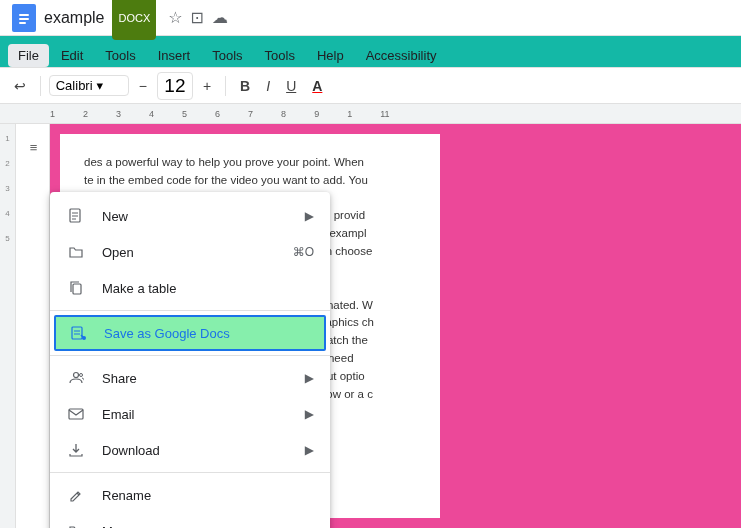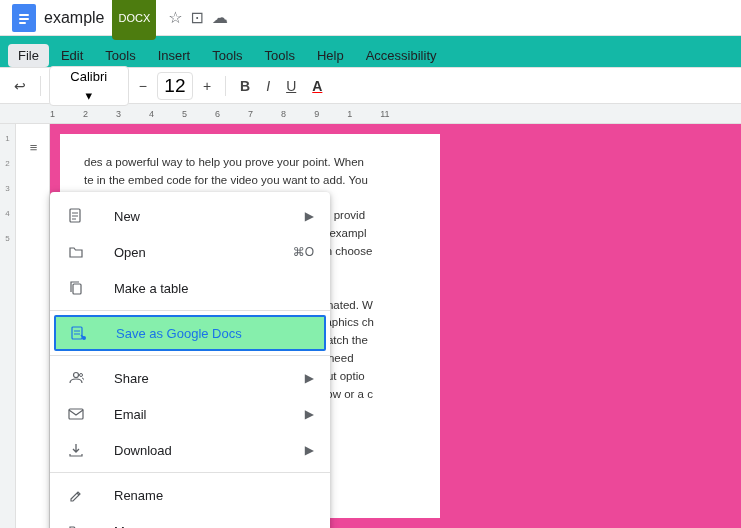--- a/index.html
+++ b/index.html
@@ -111,21 +111,20 @@
       border: 1px solid #e0e0e0;
       border-radius: 4px;
       padding: 2px 6px;
       font-size: 13px;
       background: white;
       display: flex;
       align-items: center;
       gap: 4px;
       cursor: pointer;
       min-width: 80px;
-      flex-direction: column;
     }
     .font-size-box {
       border: 1px solid #e0e0e0;
       border-radius: 4px;
       padding: 2px 6px;
       font-size: 19px;
       width: 36px;
       text-align: center;
       display: flex;
       align-items: center;
@@ -210,21 +209,21 @@
       height: 1px;
       background: #e0e0e0;
       margin: 4px 0;
     }
     .dropdown-item {
       display: flex;
       align-items: center;
       padding: 8px 16px;
       cursor: pointer;
       position: relative;
-      gap: 28px;
+      gap: 16px;
       min-height: 36px;
       justify-content: space-between;
     }
     .dropdown-item.highlighted {
       background: #86efac;
       border: 2px solid #1a73e8;
       border-radius: 2px;
       margin: 0 4px;
       padding: 6px 12px;
     }

